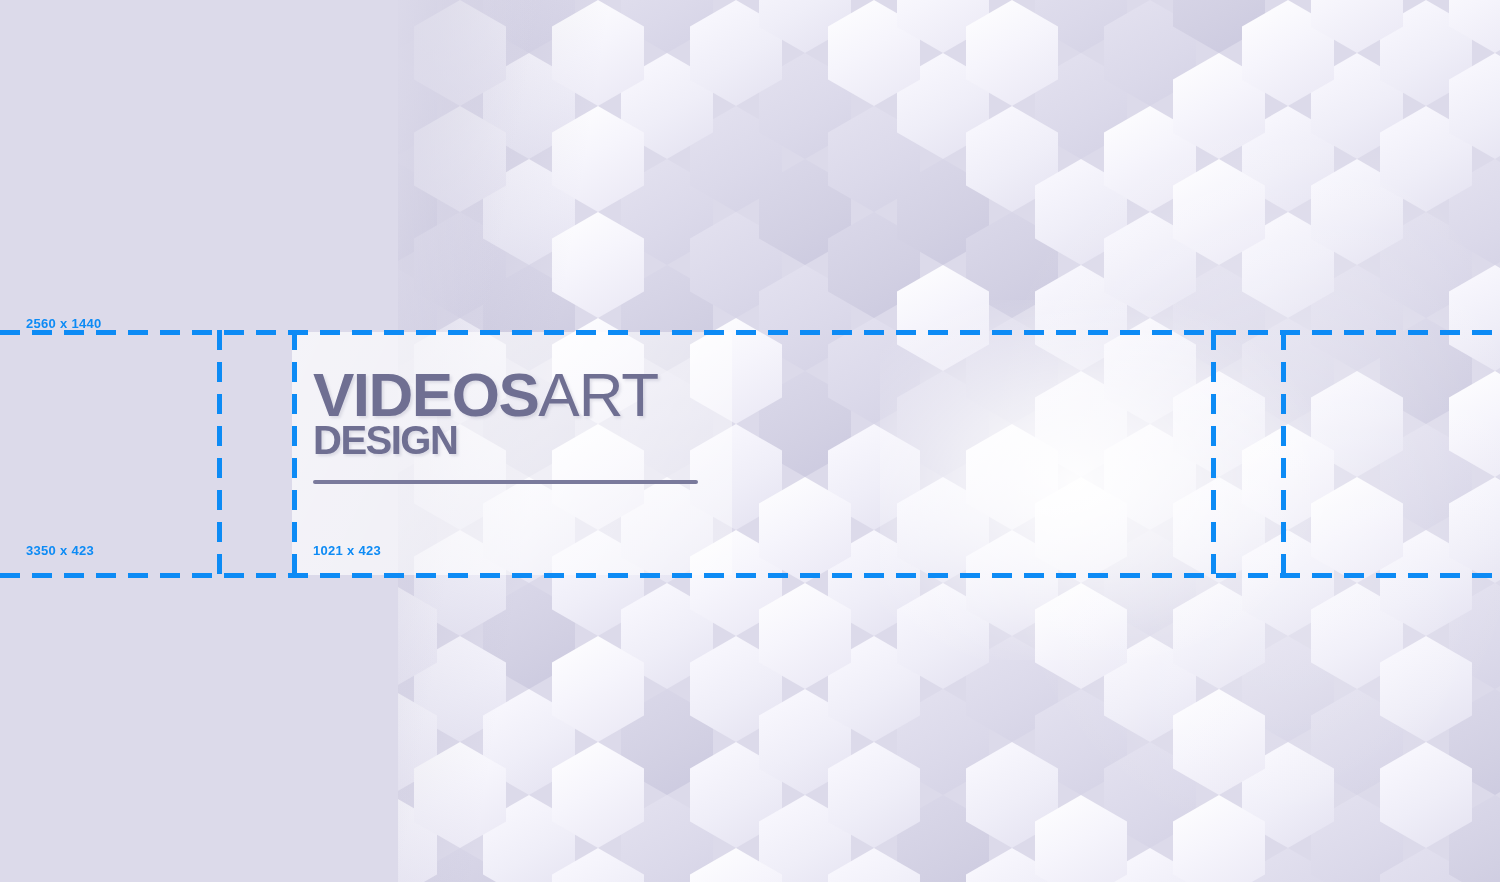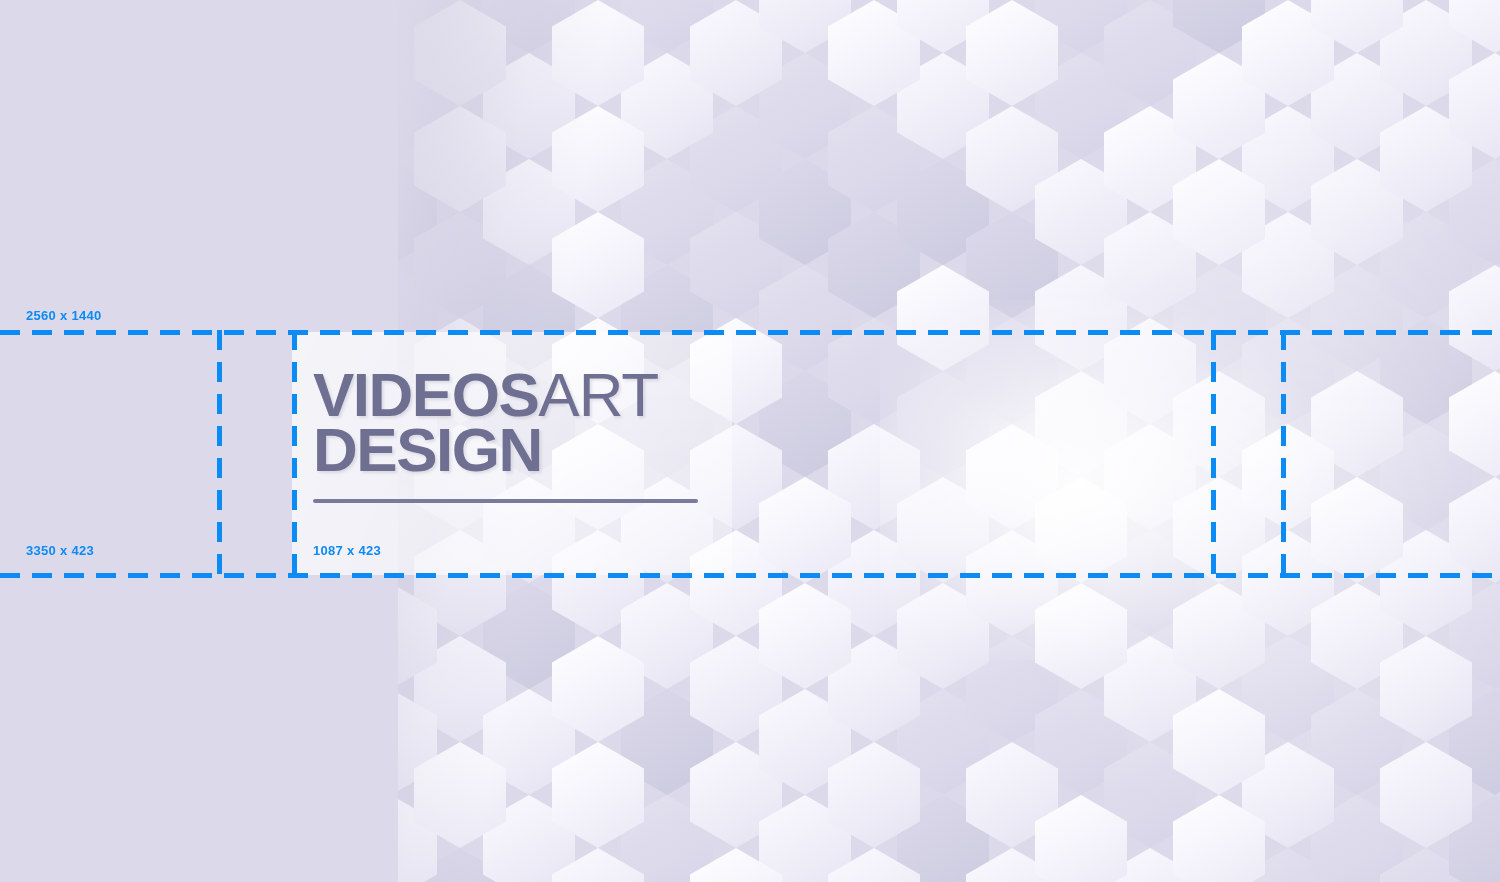--- a/index.html
+++ b/index.html
@@ -146,21 +146,21 @@
     line-height: 0.86;
     letter-spacing: -1.5px;
     white-space: nowrap;
     text-shadow: 2px 2px 3px rgba(120,118,150,0.20);
   }
   .word-bold  { font-weight: 700; }
   .word-light { font-weight: 400; letter-spacing: -1px; }
   .headline-2 {
     margin: 2px 0 0 0;
     color: #6f6f92;
-    font-size: 62px;
+    font-size: 40px;
     font-weight: 700;
     line-height: 0.86;
     letter-spacing: -1.5px;
     text-shadow: 2px 2px 3px rgba(120,118,150,0.20);
   }
   .rule {
     width: 385px;
     height: 4px;
     border-radius: 2px;
     background: #7a7a9c;
@@ -206,21 +206,21 @@
 
   .guide-label {
     position: absolute;
     color: #0d8bf5;
     font-size: 13px;
     font-weight: 700;
     letter-spacing: 0.3px;
     white-space: nowrap;
     z-index: 22;
   }
-  .label-1440  { left: 26px;  top: 308px; }
+  .label-1440  { left: 26px;  top: 316px; }
   .label-2560  { left: 26px;  top: 543px; }
   .label-1546  { left: 313px; top: 543px; }
 </style>
 </head>
 <body>
 
 <div id="canvas">
 
   <div class="hex-layer" id="hexLayer">
       <div class="hex raised" style="left: 276px; top: 0px;"></div>
@@ -403,15 +403,15 @@
   <div class="guide-h top"></div>
   <div class="guide-h bottom"></div>
 
   <div class="guide-v left-outer"></div>
   <div class="guide-v left-inner"></div>
   <div class="guide-v right-inner"></div>
   <div class="guide-v right-outer"></div>
 
   <span class="guide-label label-1440">2560 x 1440</span>
   <span class="guide-label label-2560">3350 x 423</span>
-  <span class="guide-label label-1546">1087 x 423</span>
+  <span class="guide-label label-1546">1021 x 423</span>
 
 </div>
 
 </body></html>

